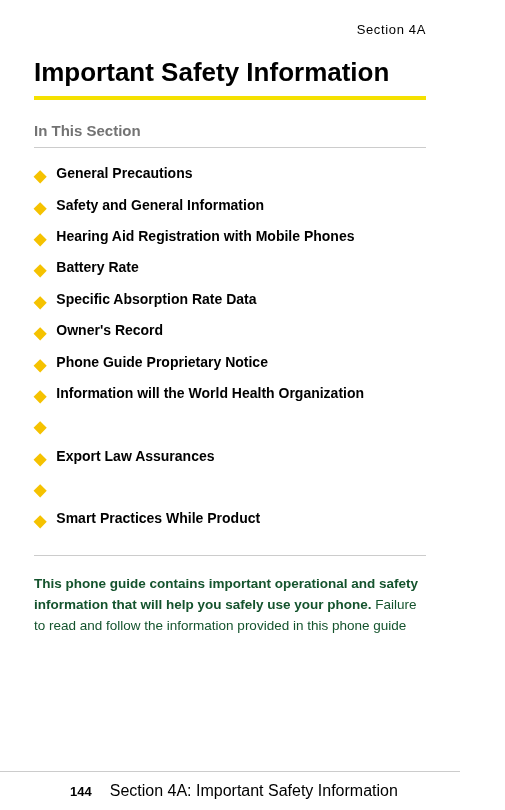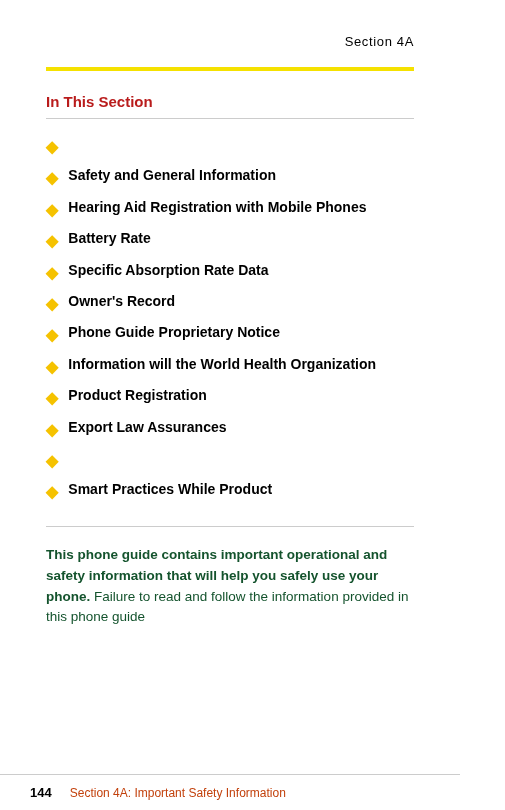--- a/index.html
+++ b/index.html
@@ -13,21 +13,21 @@
       min-height: 810px;
       background: #ffffff;
       font-family: 'Arial', 'Helvetica', sans-serif;
       color: #000000;
       font-size: 14px;
     }
 
     .page-container {
       width: 460px;
       min-height: 810px;
-      padding: 16px;
+      padding: 4px;
       position: relative;
       background: #ffffff;
     }
 
     .section-header {
       text-align: right;
       padding: 18px 30px 10px 30px;
       font-size: 13px;
       font-weight: normal;
       letter-spacing: 0.05em;
@@ -45,21 +45,21 @@
     .title-underline {
       height: 4px;
       background: #f5e100;
       margin: 8px 30px 0 30px;
     }
 
     .in-this-section-label {
       font-size: 15px;
       font-weight: bold;
       padding: 22px 30px 8px 30px;
-      color: #b91c1c;
+      color: #737373;
     }
 
     .divider {
       height: 1px;
       background: #cccccc;
       margin: 0 30px;
     }
 
     .toc-list {
       padding: 12px 30px 12px 30px;
@@ -110,44 +110,47 @@
       display: flex;
       align-items: center;
       border-top: 1px solid #ccc;
     }
 
     .footer-page-num {
       font-size: 13px;
       font-weight: bold;
       margin-right: 18px;
       color: #000;
+      margin-left: 40px;
     }
 
     .footer-section-label {
-      font-size: 12px;
-      color: #c2410c;
+      font-size: 16px;
+      color: #000000;
     }
   </style>
 </head>
 <body>
 
 <div class="page-container">
 
   <div class="section-header">
     <span>Section 4A</span>
   </div>
 
+  <h1 class="page-title">Important Safety Information</h1>
   <div class="title-underline"></div>
 
   <div class="in-this-section-label">In This Section</div>
   <div class="divider"></div>
 
   <ul class="toc-list">
   <li>
         <span class="toc-bullet">◆</span>
+        <span>General Precautions</span>
       </li>
       <li>
         <span class="toc-bullet">◆</span>
         <span>Safety and General Information</span>
       </li>
       <li>
         <span class="toc-bullet">◆</span>
         <span>Hearing Aid Registration with Mobile Phones</span>
       </li>
       <li>
@@ -165,21 +168,20 @@
       <li>
         <span class="toc-bullet">◆</span>
         <span>Phone Guide Proprietary Notice</span>
       </li>
       <li>
         <span class="toc-bullet">◆</span>
         <span>Information will the World Health Organization</span>
       </li>
       <li>
         <span class="toc-bullet">◆</span>
-        <span>Product Registration</span>
       </li>
       <li>
         <span class="toc-bullet">◆</span>
         <span>Export Law Assurances</span>
       </li>
       <li>
         <span class="toc-bullet">◆</span>
       </li>
       <li>
         <span class="toc-bullet">◆</span>

